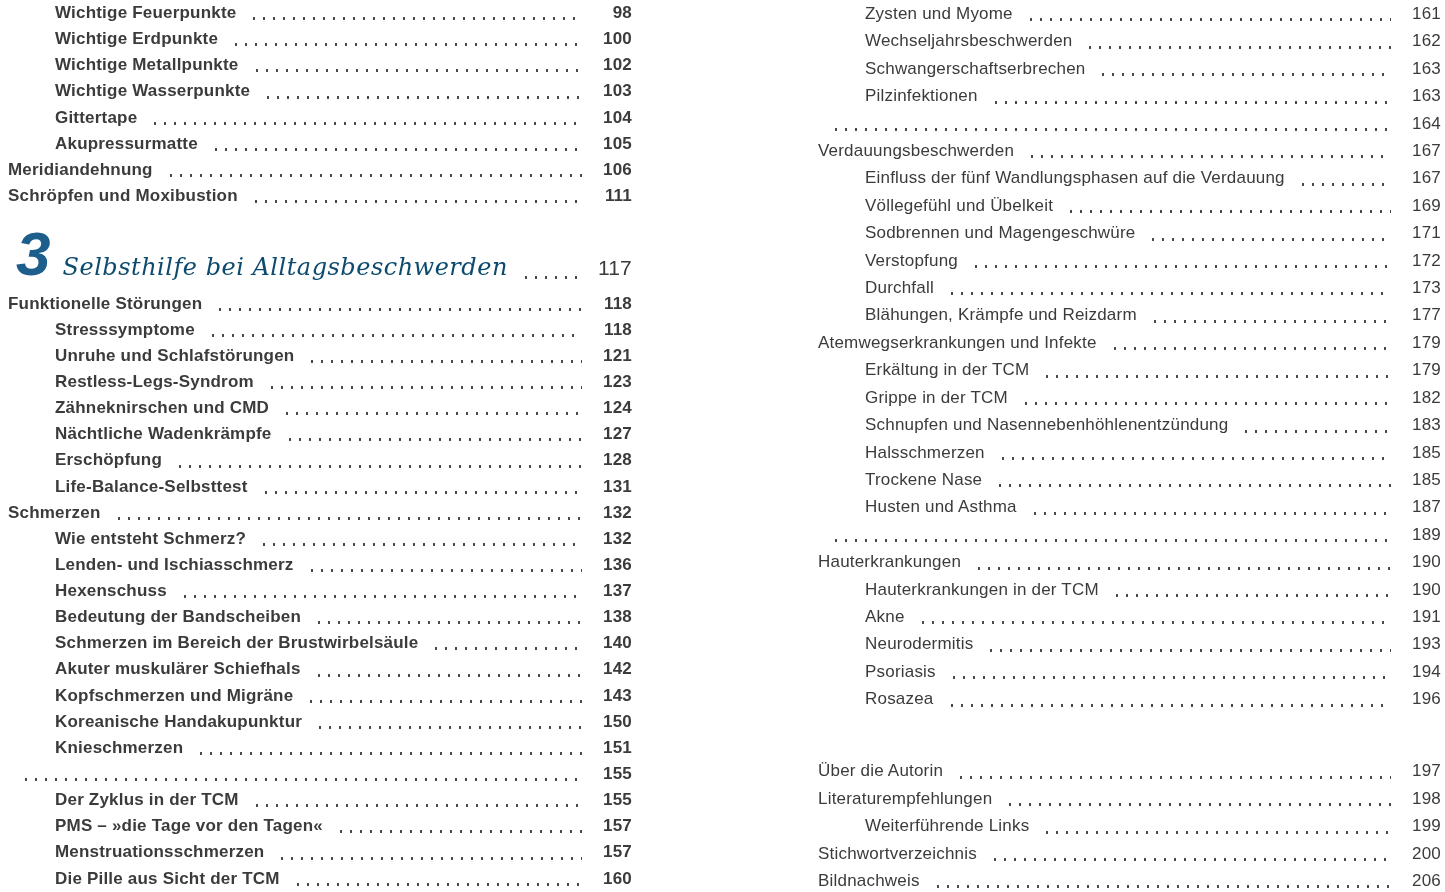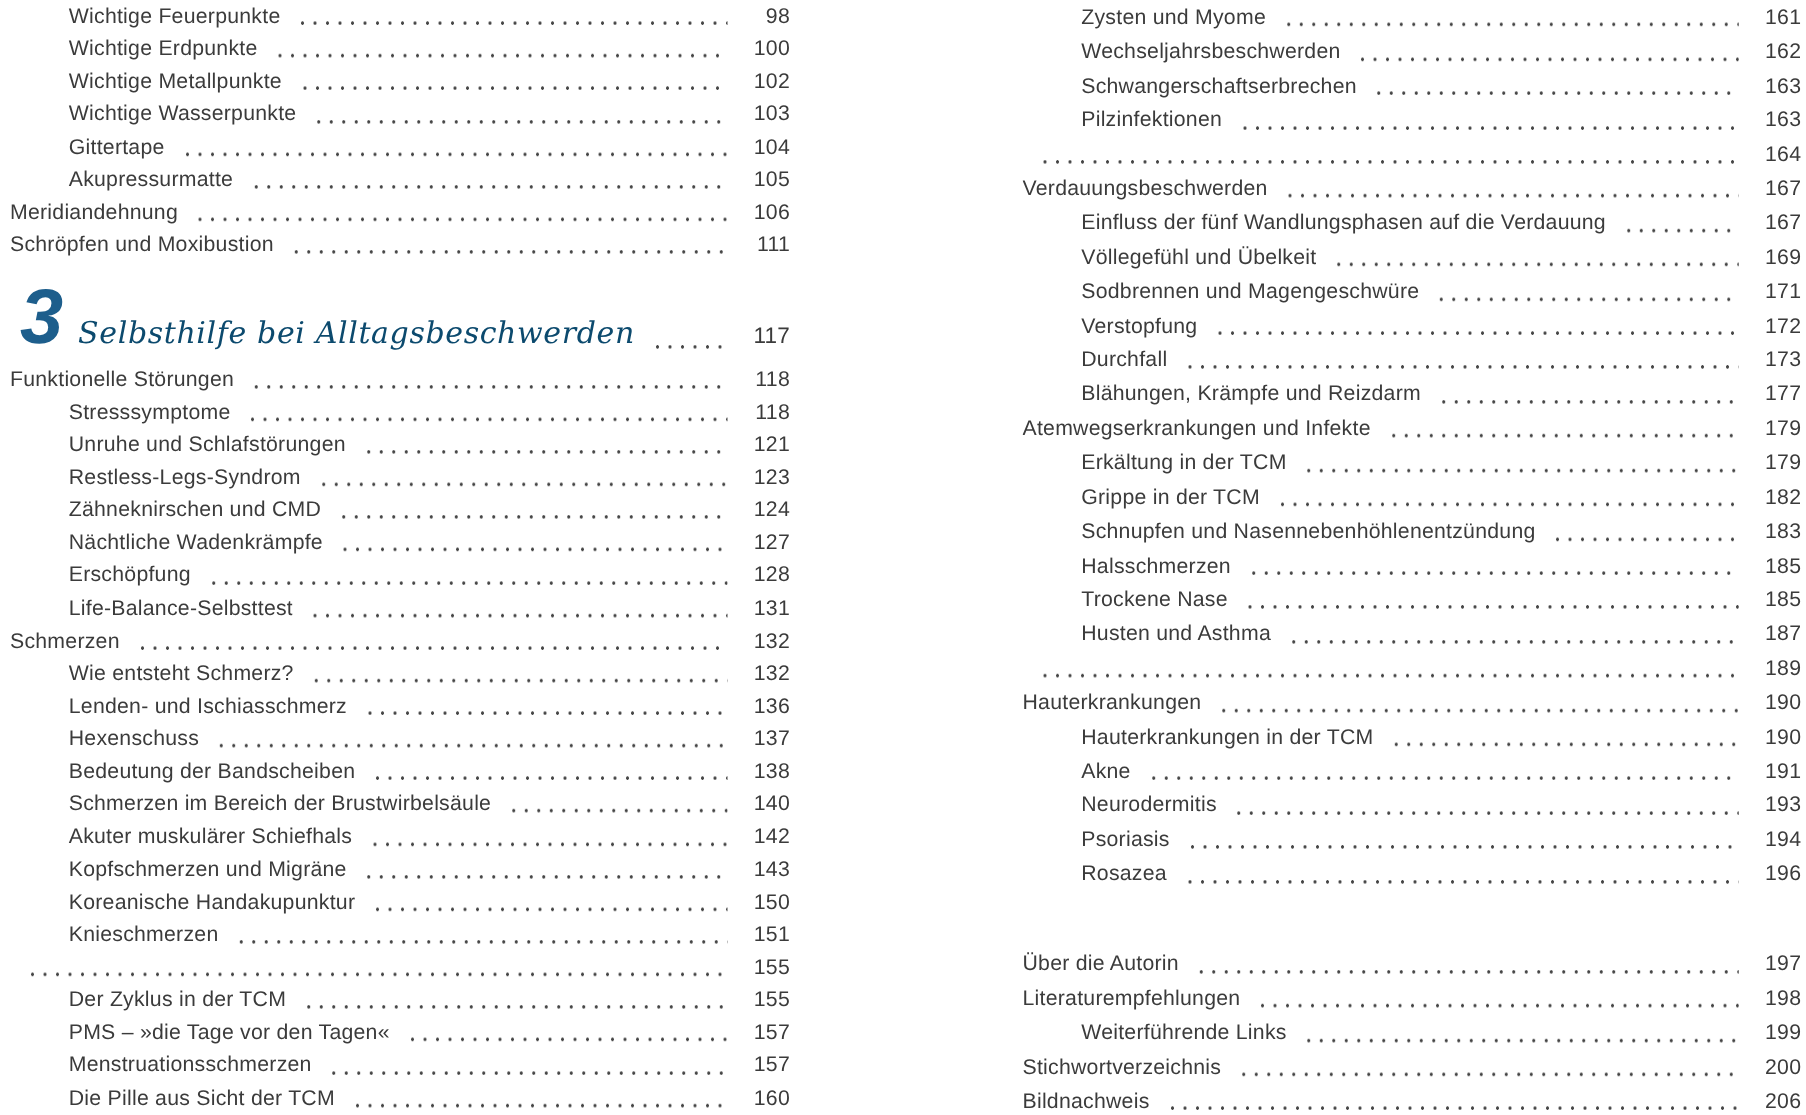--- a/index.html
+++ b/index.html
@@ -18,21 +18,21 @@
 
   .toc-list { display: block; }
 
   .row {
     display: flex;
     align-items: baseline;
     font-size: 17px;
     letter-spacing: 0.2px;
     white-space: nowrap;
   }
-  .toc-col-left  .row { height: 26.15px; line-height: 26.15px; }
+  .toc-col-left  .row { height: 26.15px; line-height: 26.15px; font-weight: bold; }
   .toc-col-right .row { height: 27.42px; line-height: 27.42px; }
   .row.indent .label { padding-left: 47px; }
 
   .label { flex: 0 1 auto; overflow: hidden; }
 
   .leader {
     flex: 1 1 auto;
     min-width: 18px;
     align-self: flex-end;
     height: 3px;
@@ -71,21 +71,21 @@
     font-style: italic;
     font-size: 24px;
     line-height: 1;
     color: #0c4a6e;
     margin-left: 12px;
     letter-spacing: 0.5px;
     flex: 0 1 auto;
     white-space: nowrap;
   }
   .chapter-block .leader { margin-bottom: 12px; }
-  .chapter-block .pagenum { font-size: 18px; letter-spacing: 0.2px; }
+  .chapter-block .pagenum { font-size: 21px; letter-spacing: 0.2px; }
 
   .footer-list { margin-top: 44.8px; }
 </style>
 </head>
 <body>
 
 <div class="page">
 
   <div class="toc-col toc-col-left">
 

